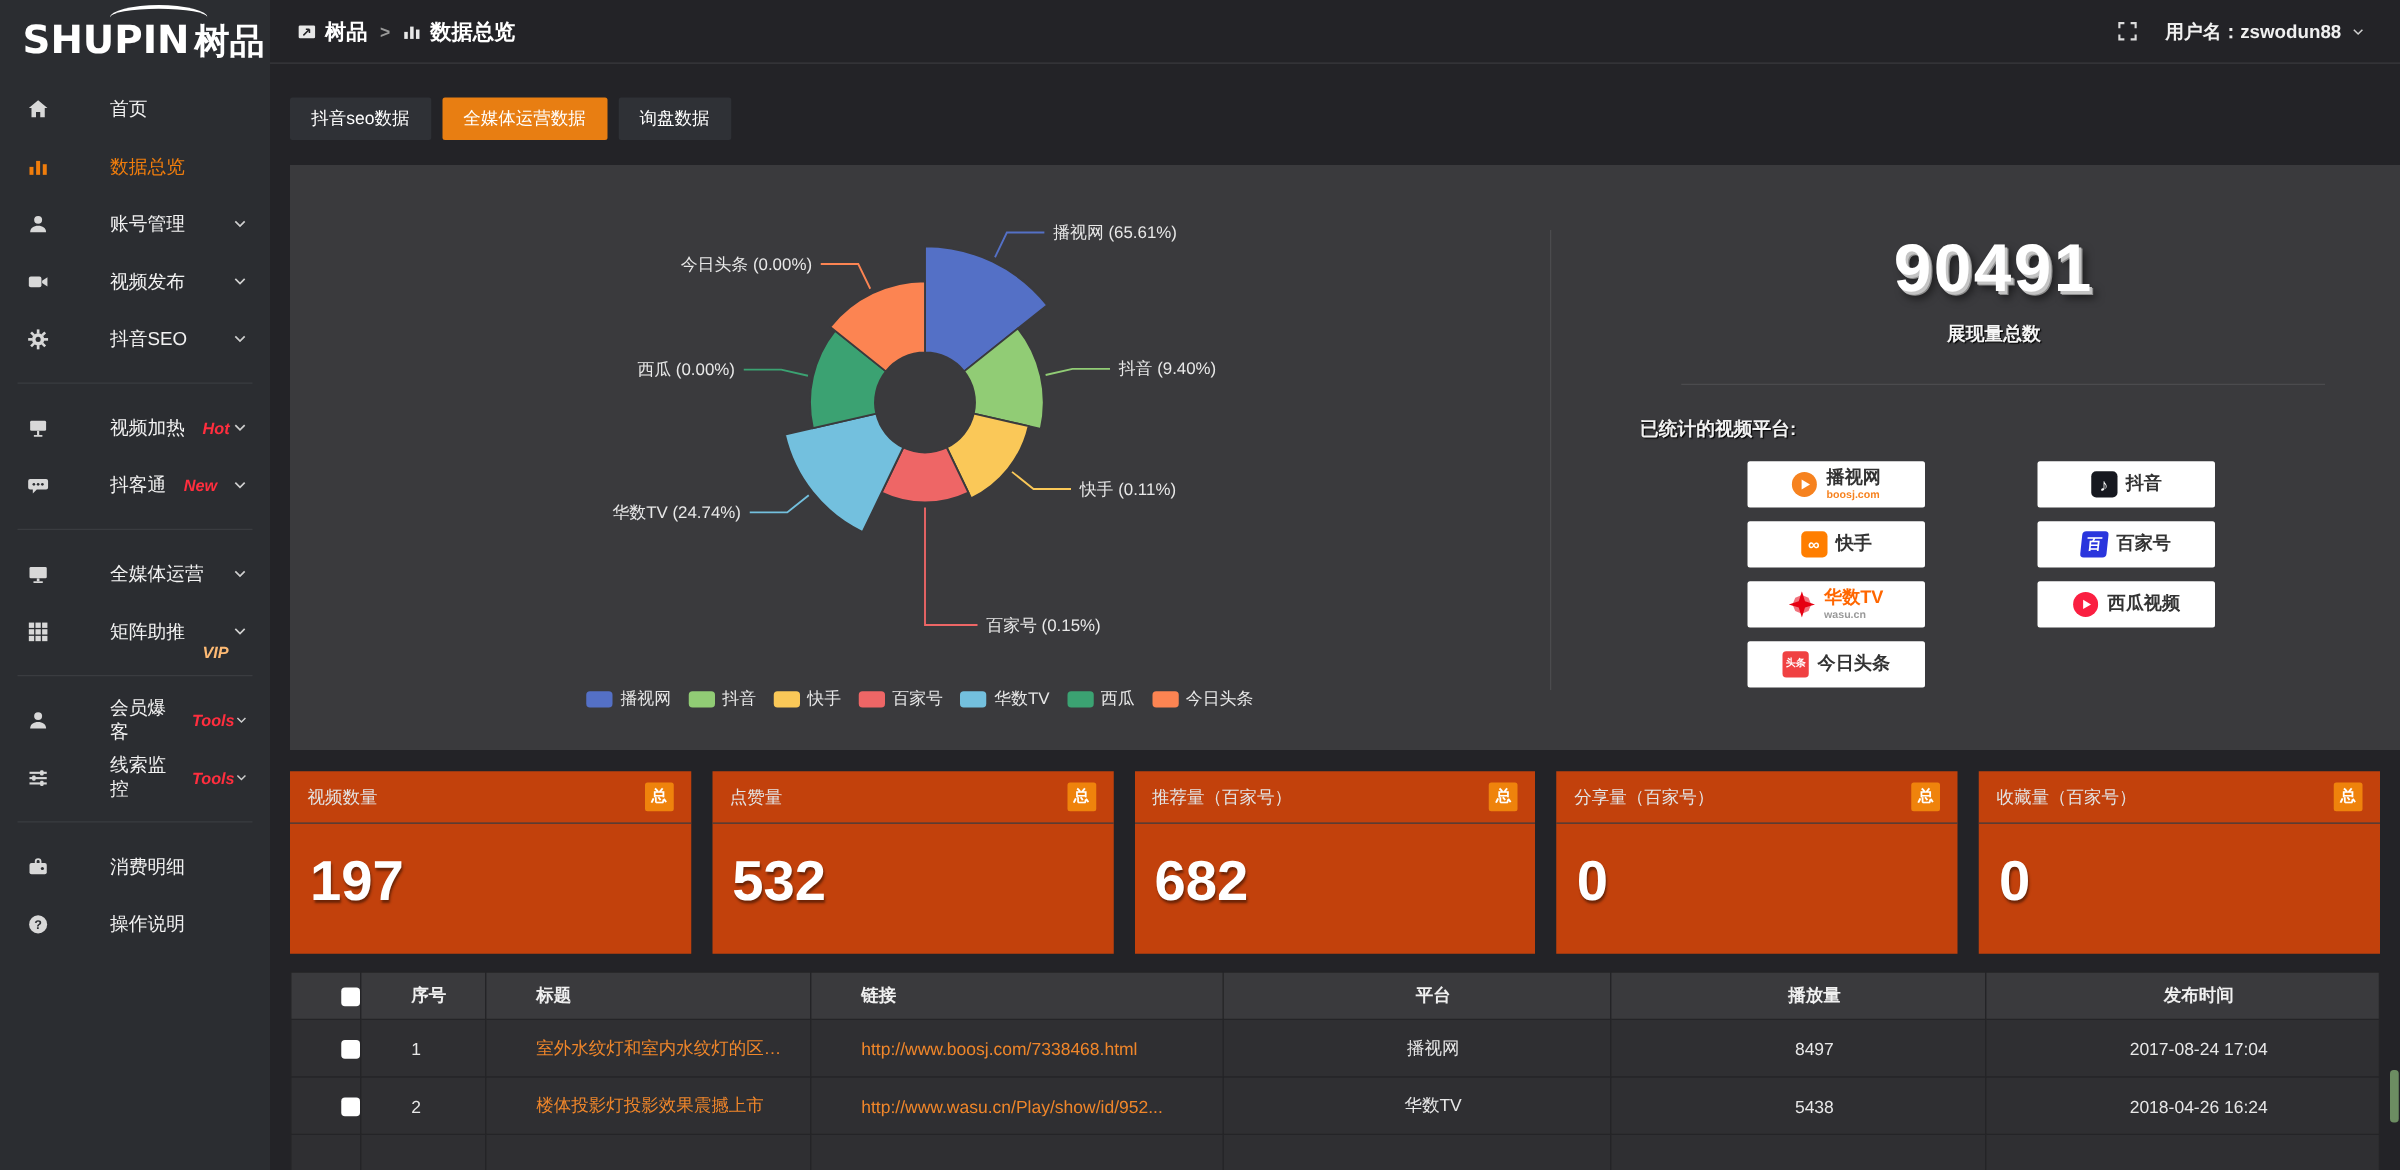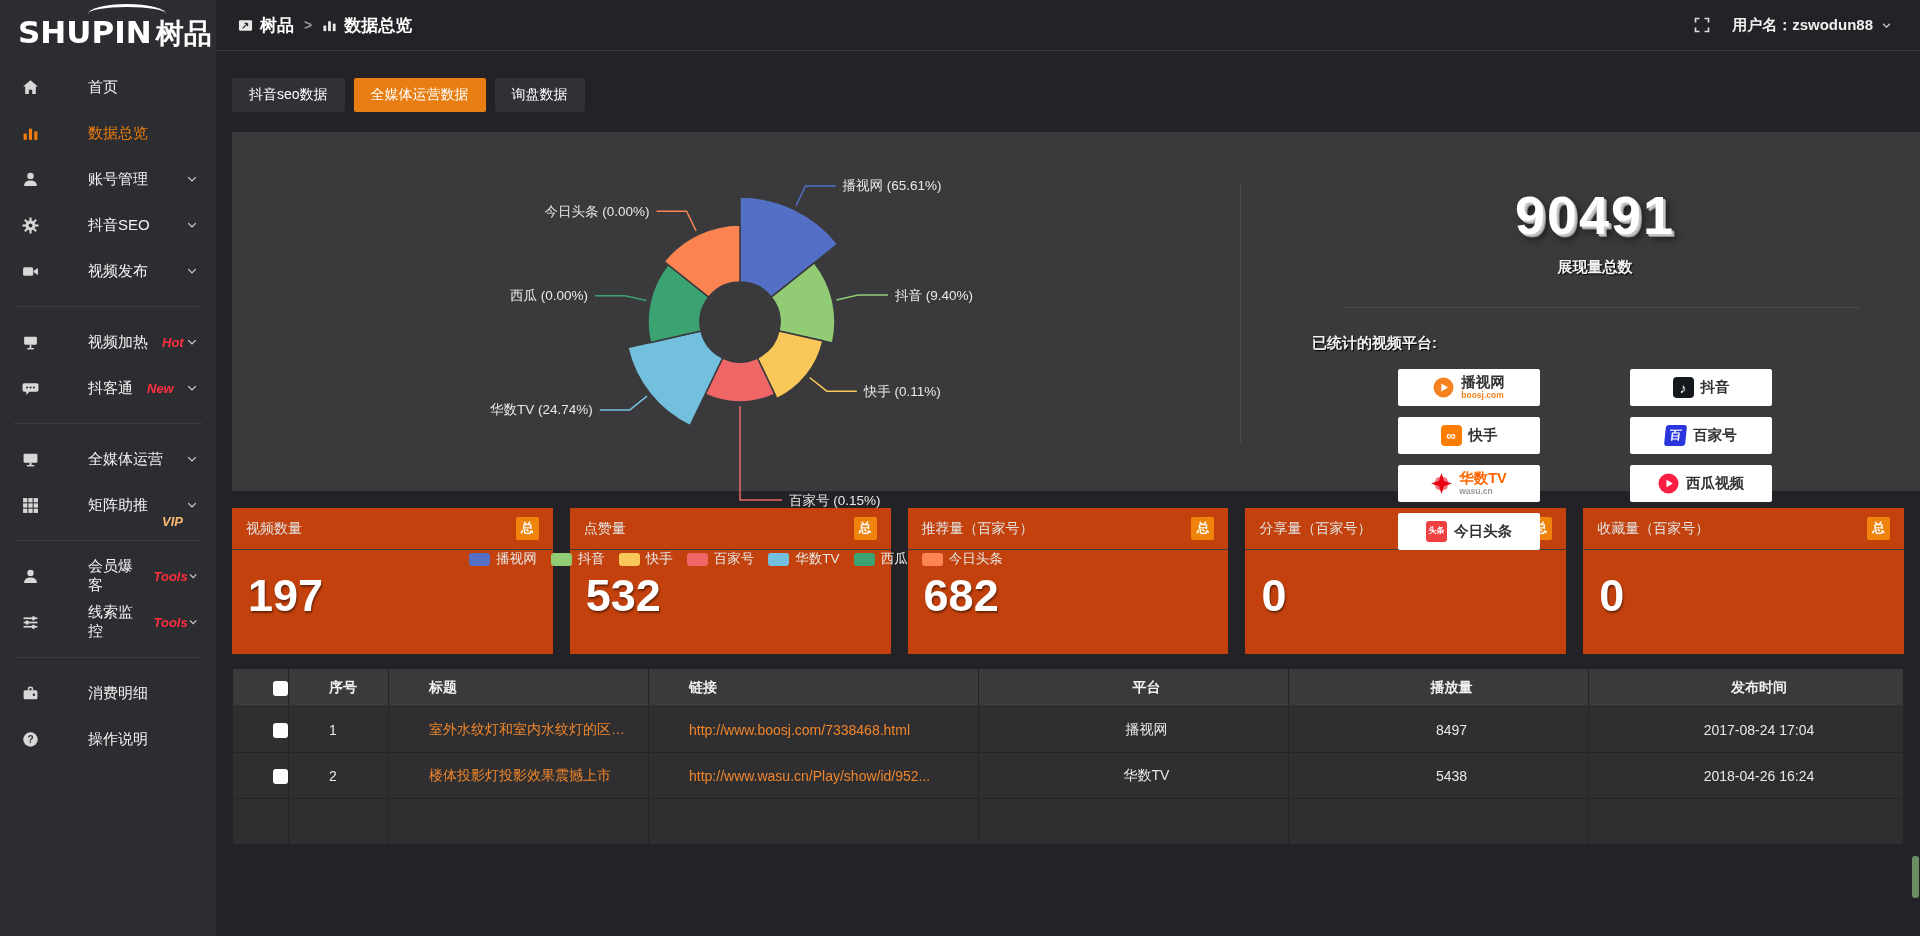--- a/index.html
+++ b/index.html
@@ -35,21 +35,21 @@
   .user { display:flex; align-items:center; gap:6px; font-size:15px; font-weight:bold; color:#f0f0f0; cursor:pointer; }
   .user .s-chev { width:11px; height:11px; margin-left:2px; }
 
   
   .tabs { margin:27px 0 0 232px; display:flex; gap:9px; }
   .tab { padding:8px 17px; font-size:14px; font-weight:normal; color:#fff; background:#2f3136;
     border:none; border-radius:2px; cursor:pointer; font-family:inherit; }
   .tab.active { background:#e87e12; }
 
   
-  .panel { position:relative; margin:20px 0 0 232px; height:359px; background:#3a3a3d; }
+  .panel { position:relative; margin:20px 0 0 232px; height:468px; background:#3a3a3d; }
   .chart-zone { position:absolute; left:0; top:0; width:1008px; height:100%; }
   .legend { position:absolute; left:0; right:0; top:418px; display:flex; justify-content:center;
     gap:14px; align-items:center; }
   .leg { display:flex; align-items:center; gap:6px; cursor:pointer; }
   .leg-sw { width:21px; height:13px; border-radius:3px; display:inline-block; }
   .leg-tx { font-size:13.5px; font-style:normal; color:#e8e8e8; }
 
   .summary { position:absolute; left:1008px; top:0; right:0; bottom:0; padding:52px 30px 0 60px; }
   .summary:before { content:''; position:absolute; left:0; top:52px; bottom:48px; border-left:1px solid #4b4b4e; }
   .big-number { text-align:center; font-size:54px; font-weight:bold; color:#fff; letter-spacing:2px;
@@ -139,52 +139,52 @@
     <span class="s-chev">
         <svg viewBox="0 0 16 16" fill="none" stroke="currentColor" stroke-width="1.8">
           <polyline points="3,5.5 8,10.5 13,5.5"></polyline>
         </svg>
       </span>
   </div>
 
   <div class="s-item">
     <span class="s-icon">
         <svg viewBox="0 0 16 16" fill="currentColor">
+          <rect x="1" y="4" width="9.5" height="8" rx="1.5"></rect>
+          <path d="M11 7.2 15 4.6v6.8L11 8.8z"></path>
+        </svg>
+      </span>
+    <span class="s-label">视频发布</span>
+    <span class="s-chev">
+        <svg viewBox="0 0 16 16" fill="none" stroke="currentColor" stroke-width="1.8">
+          <polyline points="3,5.5 8,10.5 13,5.5"></polyline>
+        </svg>
+      </span>
+  </div>
+
+  <div class="s-item">
+    <span class="s-icon">
+        <svg viewBox="0 0 16 16" fill="currentColor">
           <g>
             <rect x="7" y="0.5" width="2" height="3.2"></rect>
             <rect x="7" y="12.3" width="2" height="3.2"></rect>
             <rect x="0.5" y="7" width="3.2" height="2"></rect>
             <rect x="12.3" y="7" width="3.2" height="2"></rect>
           </g>
           <g transform="rotate(45 8 8)">
             <rect x="7" y="0.5" width="2" height="3.2"></rect>
             <rect x="7" y="12.3" width="2" height="3.2"></rect>
             <rect x="0.5" y="7" width="3.2" height="2"></rect>
             <rect x="12.3" y="7" width="3.2" height="2"></rect>
           </g>
           <circle cx="8" cy="8" r="4.6"></circle>
           <circle cx="8" cy="8" r="1.9" fill="#2b2d31"></circle>
         </svg>
       </span>
     <span class="s-label">抖音SEO</span>
-    <span class="s-chev">
-        <svg viewBox="0 0 16 16" fill="none" stroke="currentColor" stroke-width="1.8">
-          <polyline points="3,5.5 8,10.5 13,5.5"></polyline>
-        </svg>
-      </span>
-  </div>
-
-  <div class="s-item">
-    <span class="s-icon">
-        <svg viewBox="0 0 16 16" fill="currentColor">
-          <rect x="1" y="4" width="9.5" height="8" rx="1.5"></rect>
-          <path d="M11 7.2 15 4.6v6.8L11 8.8z"></path>
-        </svg>
-      </span>
-    <span class="s-label">视频发布</span>
     <span class="s-chev">
         <svg viewBox="0 0 16 16" fill="none" stroke="currentColor" stroke-width="1.8">
           <polyline points="3,5.5 8,10.5 13,5.5"></polyline>
         </svg>
       </span>
   </div>
 
   <div class="s-div"></div>
 
   <div class="s-item">

